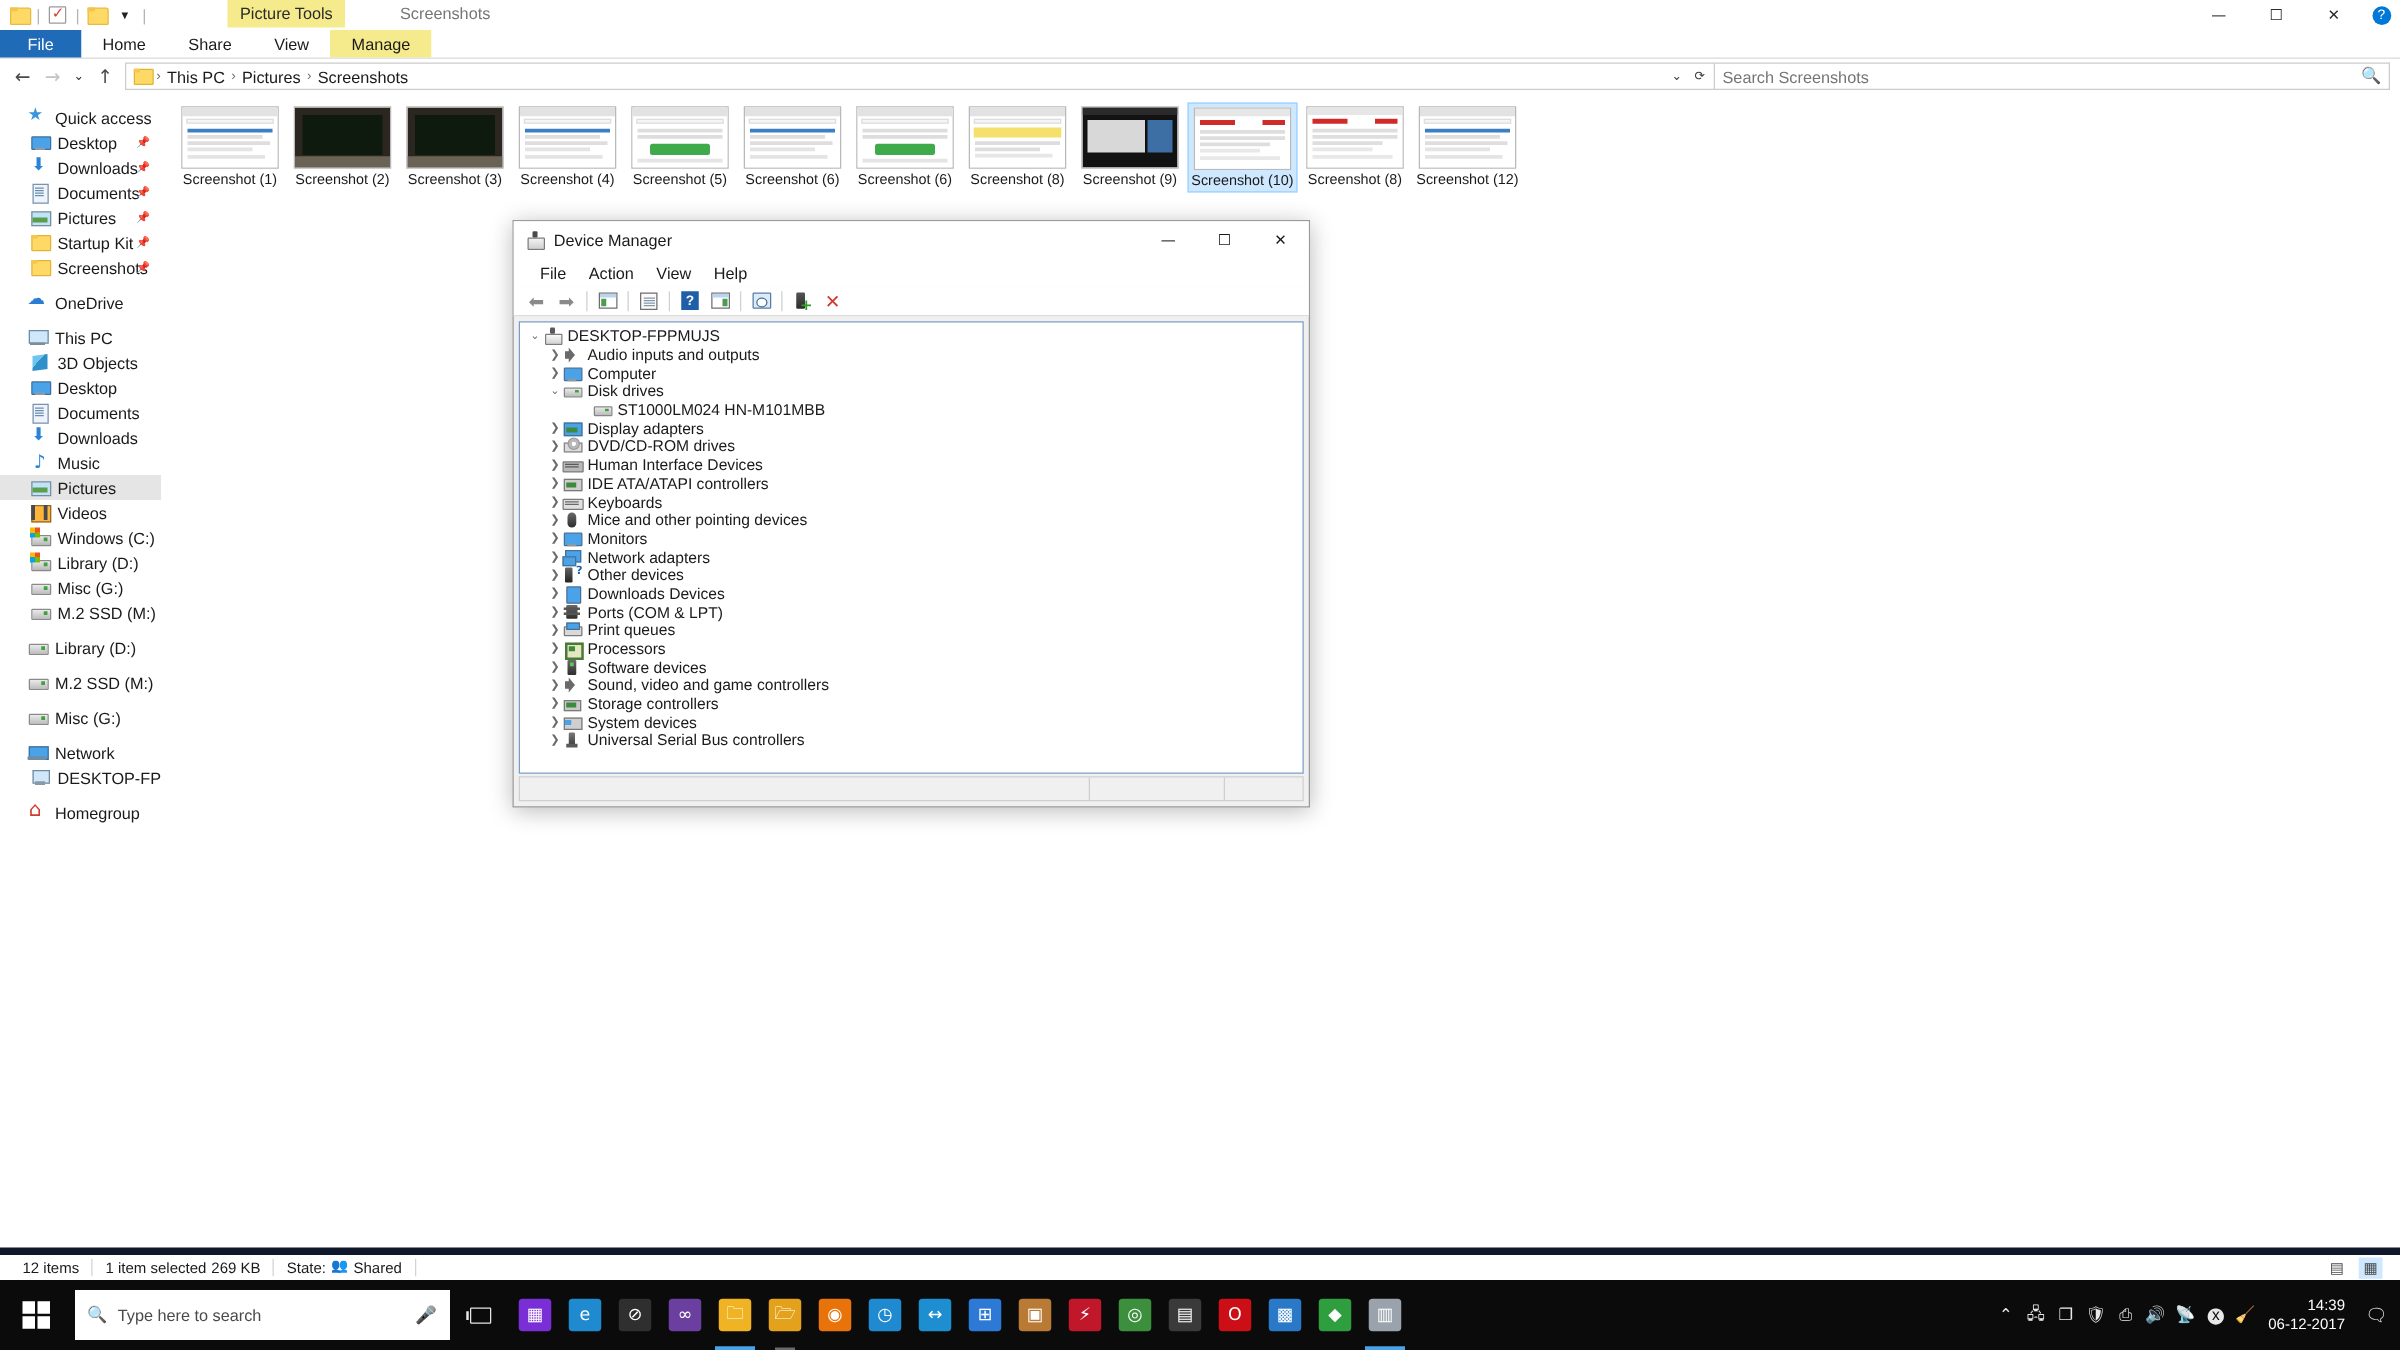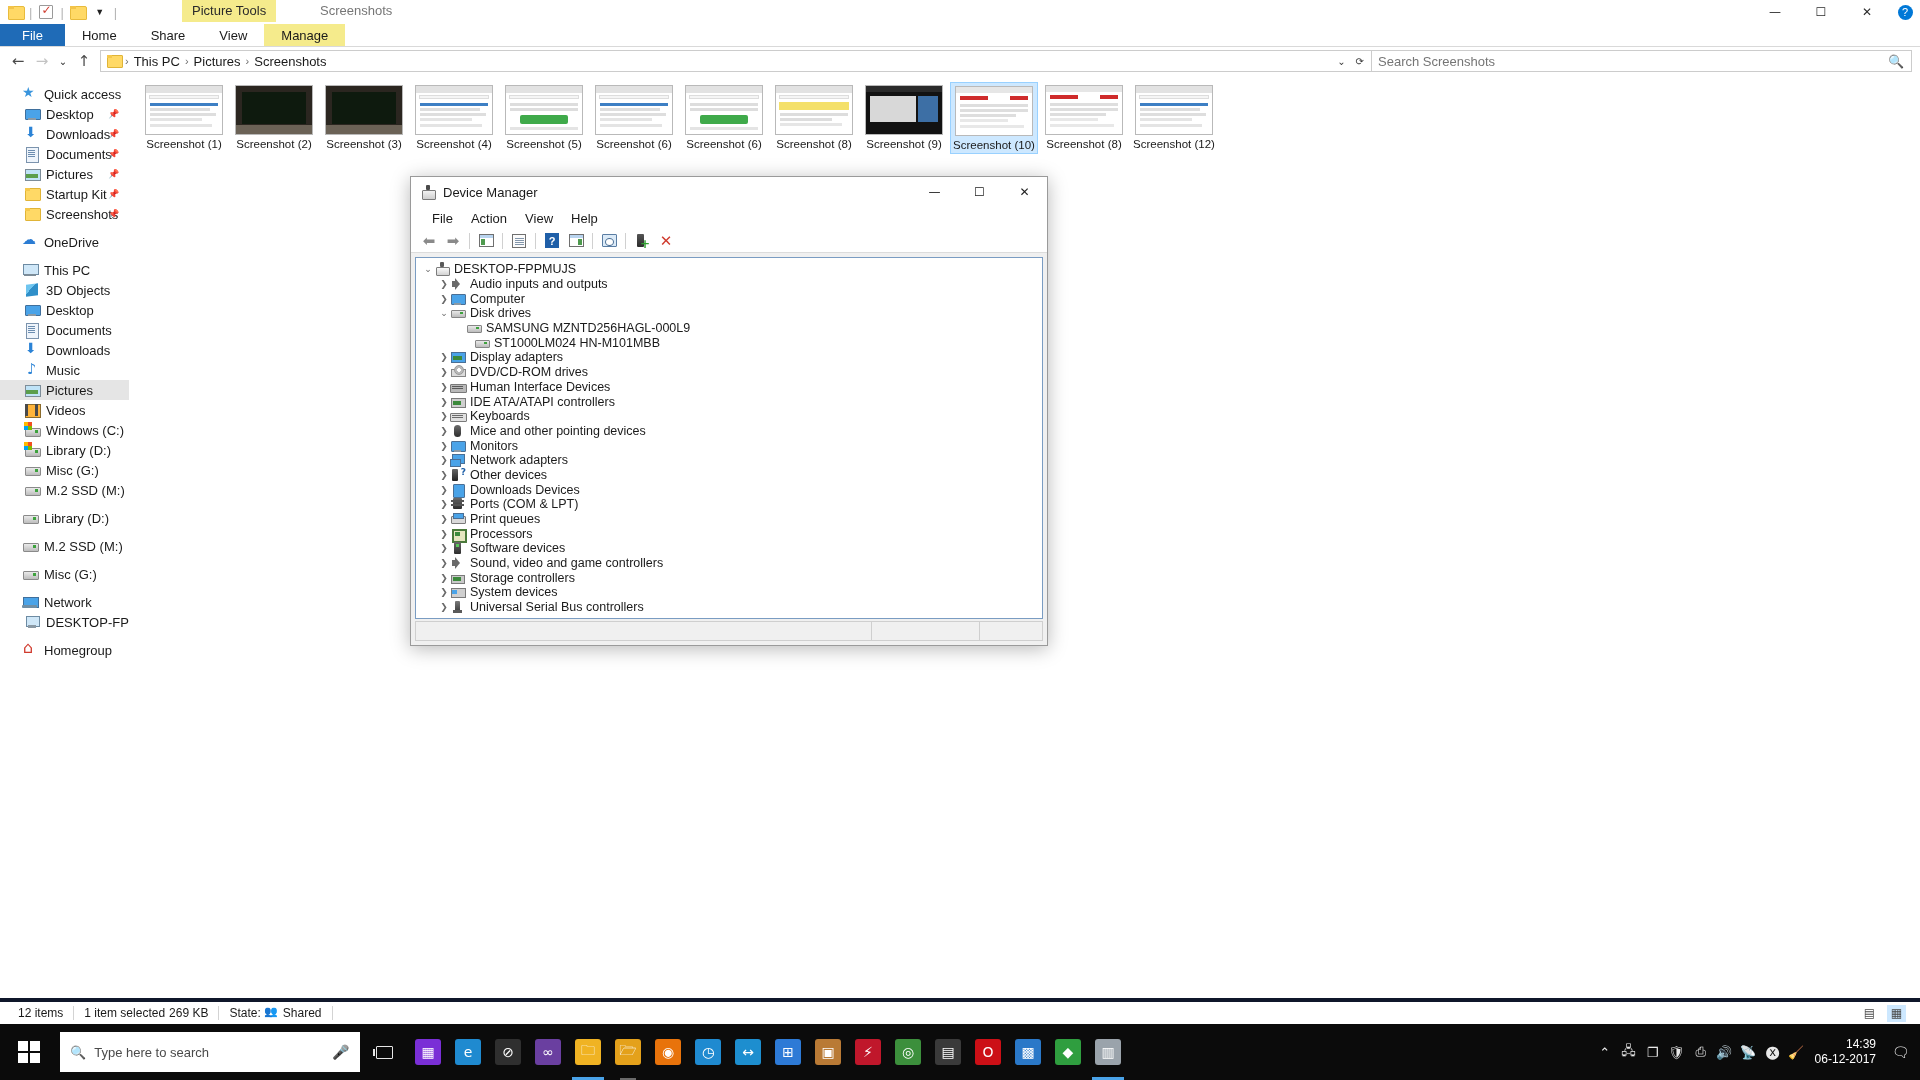--- a/index.html
+++ b/index.html
@@ -177,21 +177,21 @@
   }
   .thumbcap { font-size: 11.5px; color: #1a1a1a; margin-top: 3px; white-space: nowrap; }
 
   
   .mini { position:absolute; inset:0; }
   .m-white { background:#fff; }
 
   
   .statusbar {
     position: absolute; left: 0; right: 0; bottom: 0; height: 26px;
-    border-top: 4px solid #0f172a; display: flex; align-items: center;
+    border-top: 6px solid #0f172a; display: flex; align-items: center;
     padding: 0 8px; font-size: 12px; color: #1a1a1a; gap: 0;
   }
   .sb-item { padding: 0 10px; display: flex; align-items: center; gap: 4px; }
   .sb-sep { width: 1px; height: 14px; background: #d3d3d3; }
   .sb-right { margin-left: auto; display: flex; align-items: center; gap: 8px; padding-right: 6px; }
   .viewbtn { width: 19px; height: 17px; display: flex; align-items: center; justify-content: center;
     color: #4a4a4a; font-size: 12px; font-family: "DejaVu Sans", sans-serif; }
   .viewbtn.active { background: #cde8ff; }
   .share-gly { width: 14px; height: 12px; position: relative; display: inline-block; }
   .share-gly:before { content:"👥"; font-size:11px; position:absolute; left:0; top:-2px;
@@ -816,25 +816,20 @@
         <div class="trow" style="padding-left: 22px;">
           <span class="texp">❯</span>
           <span class="tico ti-monitor"></span>
           <span class="tlabel">Computer</span>
         </div>
         <div class="trow" style="padding-left: 22px;">
           <span class="texp">⌄</span>
           <span class="tico ti-disk"></span>
           <span class="tlabel">Disk drives</span>
         </div>
-        <div class="trow" style="padding-left: 38px;">
-          <span class="texp"></span>
-          <span class="tico ti-disk"></span>
-          <span class="tlabel">SAMSUNG MZNTD256HAGL-000L9</span>
-        </div>
         <div class="trow" style="padding-left: 18px; margin-left: 28px;">
           <span class="texp"></span>
           <span class="tico ti-disk"></span>
           <span class="tlabel">ST1000LM024 HN-M101MBB</span>
         </div>
         <div class="trow" style="padding-left: 22px;">
           <span class="texp">❯</span>
           <span class="tico ti-display"></span>
           <span class="tlabel">Display adapters</span>
         </div>

